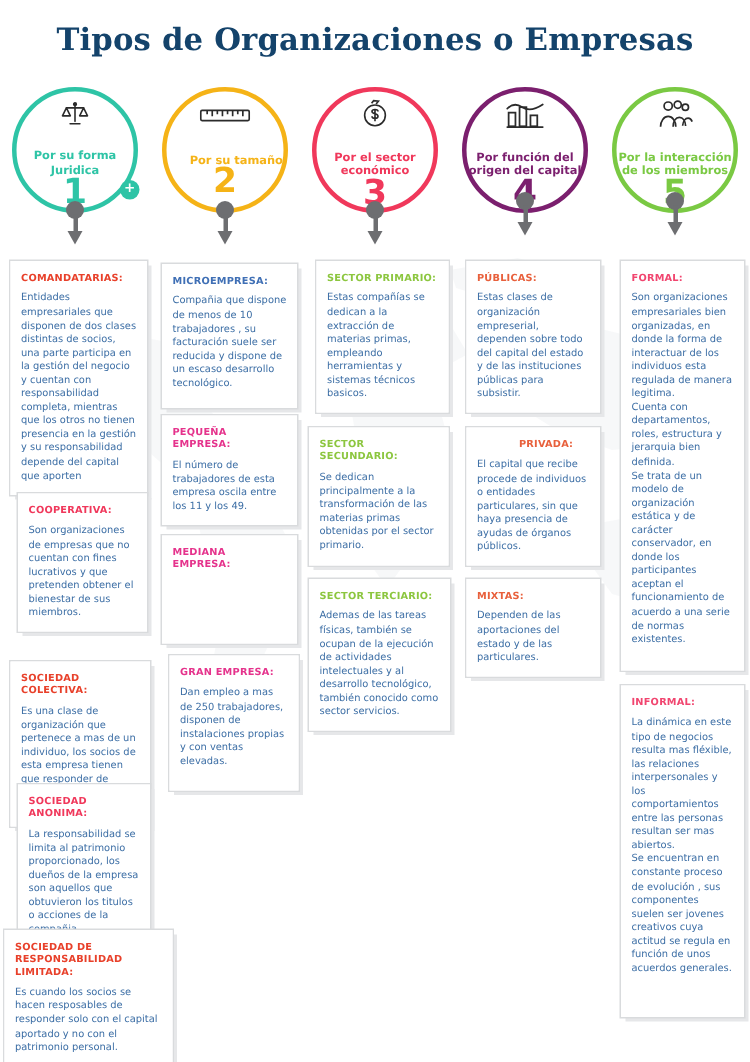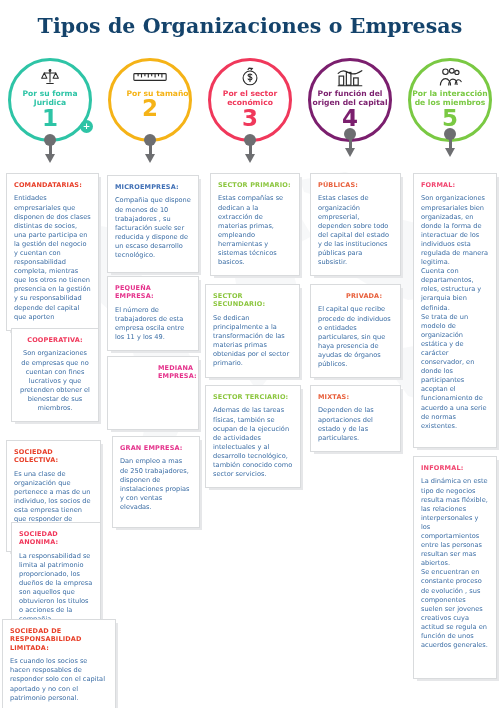--- a/index.html
+++ b/index.html
@@ -29,21 +29,21 @@
     position:absolute;top:58px;left:8px;width:84px;height:84px;
     border-radius:50%;border:3px solid #000;box-sizing:border-box;
     background:transparent;
     display:flex;flex-direction:column;align-items:center;justify-content:flex-start;
     padding-top:5px;
   }
   .circ-icon{height:22px;display:flex;align-items:center;justify-content:center;}
   .circ-icon svg{display:block;}
   .circ-label{
     font-size:7.6px;line-height:9.4px;text-align:center;font-weight:600;
-    margin-top:1px;max-width:82px;
+    margin-top:14px;max-width:82px;
   }
   .circ-num{
     font-size:23px;font-weight:bold;line-height:22px;margin-top:-1px;
   }
   .plus-badge{
     position:absolute;right:-4px;bottom:6px;width:13px;height:13px;border-radius:50%;
     display:flex;align-items:center;justify-content:center;
     color:#fff;font-size:9px;font-weight:bold;line-height:1;
   }
 
@@ -114,21 +114,21 @@
       </div>
       <div class="connector" style="top: 134px;">
         <div class="conn-dot"></div>
         <div class="conn-stem"></div>
         <div class="conn-head"></div>
       </div>
       <div class="box" style="left: 7px; top: 174px; width: 91px; min-height: 148px;">
         <div class="box-title" style="color: rgb(232, 64, 42);">COMANDATARIAS:</div>
         <div class="box-body">Entidades empresariales que disponen de dos clases distintas de socios, una parte participa en la gestión del negocio y cuentan con responsabilidad completa, mientras que los otros no tienen presencia en la gestión y su responsabilidad depende del capital que aporten</div>
       </div>
-      <div class="box" style="left: 12px; top: 329px; width: 86px; min-height: 86px; text-align: center;">
+      <div class="box" style="left: 12px; top: 329px; width: 86px; min-height: 86px;">
         <div class="box-title" style="color: rgb(240, 56, 91);">COOPERATIVA:</div>
         <div class="box-body">Son organizaciones de empresas que no cuentan con fines lucrativos y que pretenden obtener el bienestar de sus miembros.</div>
       </div>
       <div class="box" style="left: 7px; top: 421px; width: 93px; min-height: 95px; margin-top: 20px;">
         <div class="box-title" style="color: rgb(232, 64, 42);">SOCIEDAD COLECTIVA:</div>
         <div class="box-body">Es una clase de organización que pertenece a mas de un individuo, los socios de esta empresa tienen que responder de forma ilimitada con su patrimonio.</div>
       </div>
       <div class="box" style="left: 12px; top: 523px; width: 88px; min-height: 89px;">
         <div class="box-title" style="color: rgb(240, 56, 91);">SOCIEDAD ANONIMA:</div>
         <div class="box-body">La responsabilidad se limita al patrimonio proporcionado, los dueños de la empresa son aquellos que obtuvieron los titulos o acciones de la compañia</div>
@@ -158,21 +158,21 @@
       </div>
       <div class="box" style="left: 8px; top: 176px; width: 90px; min-height: 96px;">
         <div class="box-title" style="color: rgb(63, 111, 181);">MICROEMPRESA:</div>
         <div class="box-body">Compañia que dispone de menos de 10 trabajadores , su facturación suele ser reducida y dispone de un escaso desarrollo tecnológico.</div>
       </div>
       <div class="box" style="left: 8px; top: 277px; width: 90px; min-height: 72px;">
         <div class="box-title" style="color: rgb(229, 51, 140);">PEQUEÑA EMPRESA:</div>
         <div class="box-body">El número de trabajadores de esta empresa oscila entre los 11 y los 49.</div>
       </div>
       <div class="box" style="left: 8px; top: 357px; width: 90px; min-height: 72px;">
-        <div class="box-title" style="color: rgb(229, 51, 140); margin-left: 43px;">MEDIANA EMPRESA:</div>
+        <div class="box-title" style="color: rgb(229, 51, 140);">MEDIANA EMPRESA:</div>
       </div>
       <div class="box" style="left: 13px; top: 437px; width: 86px; min-height: 90px;">
         <div class="box-title" style="color: rgb(229, 51, 140);">GRAN EMPRESA:</div>
         <div class="box-body">Dan empleo a mas de 250 trabajadores, disponen de instalaciones propias y con ventas elevadas.</div>
       </div>
     </div>
     <div class="col" id="c2" style="left: 200px;">
       <div class="circle" style="border-color: rgb(240, 56, 91);">
         <div class="circ-icon">
           <svg width="20" height="20" viewBox="0 0 22 22">

